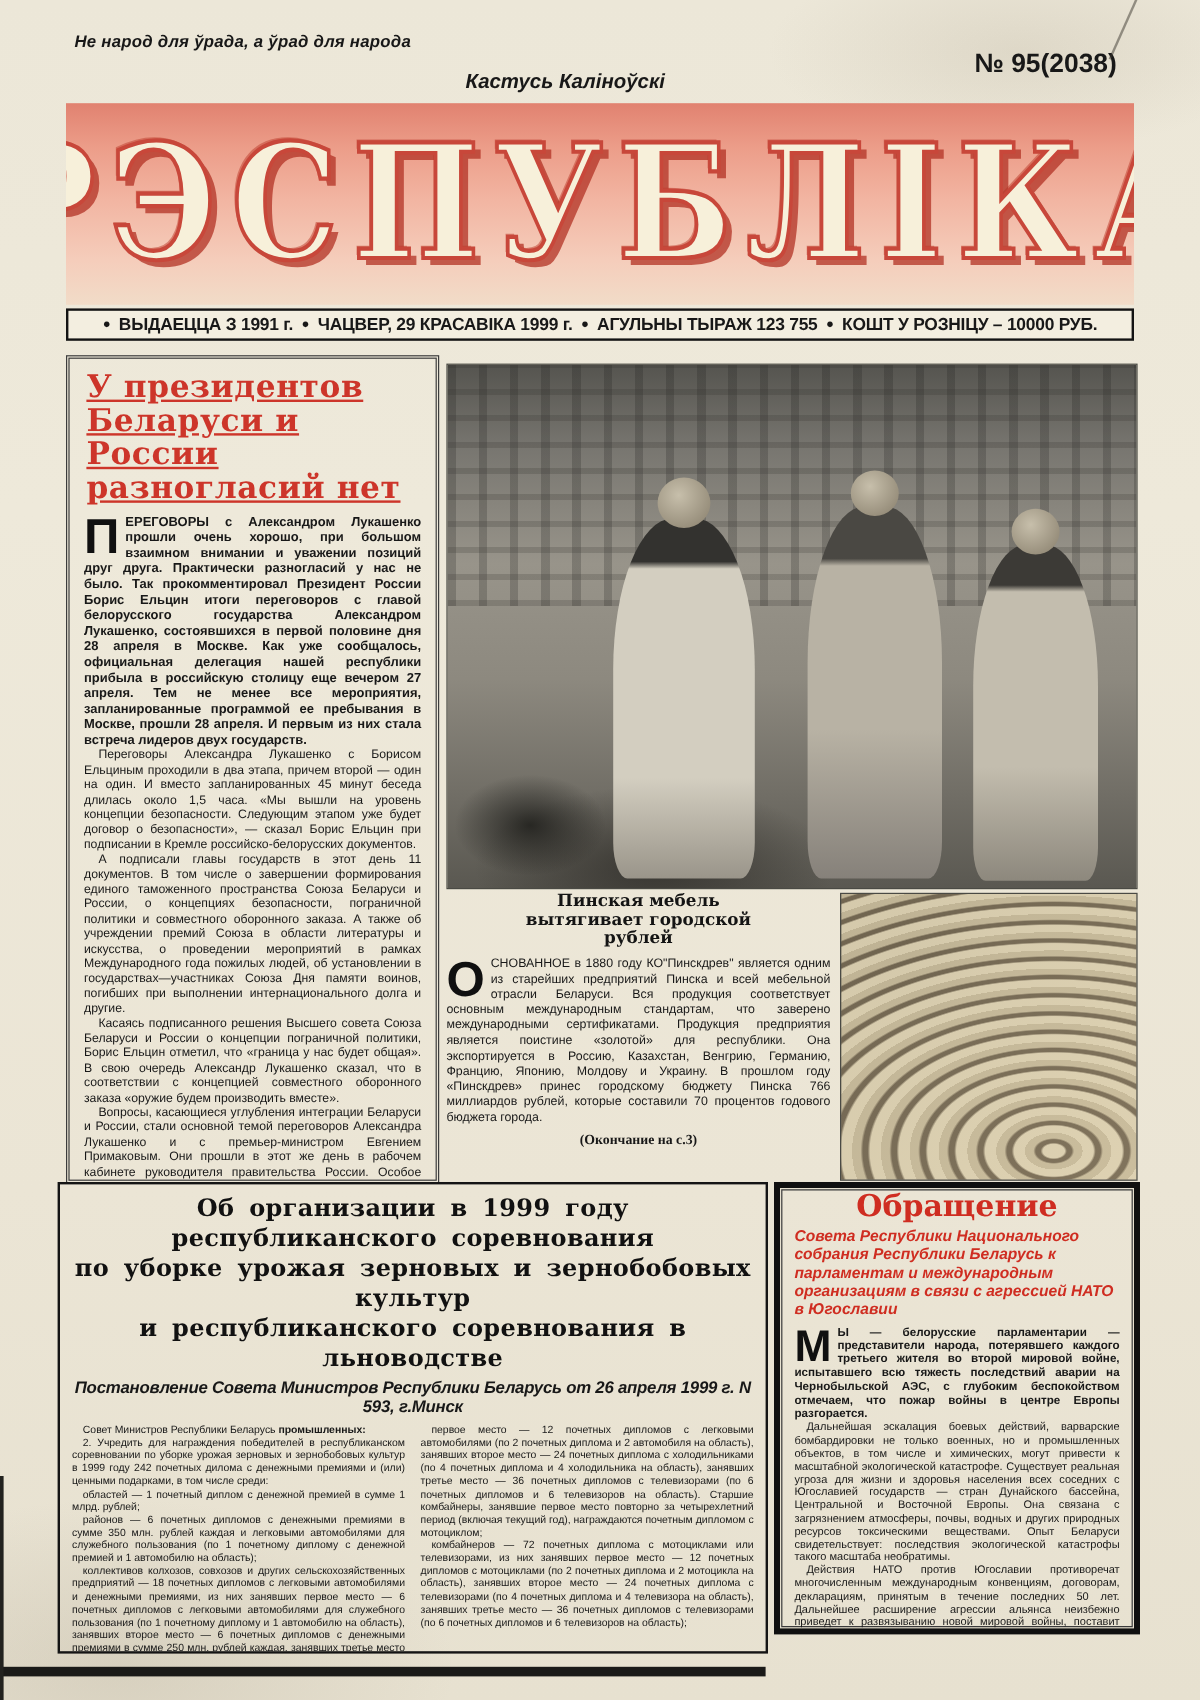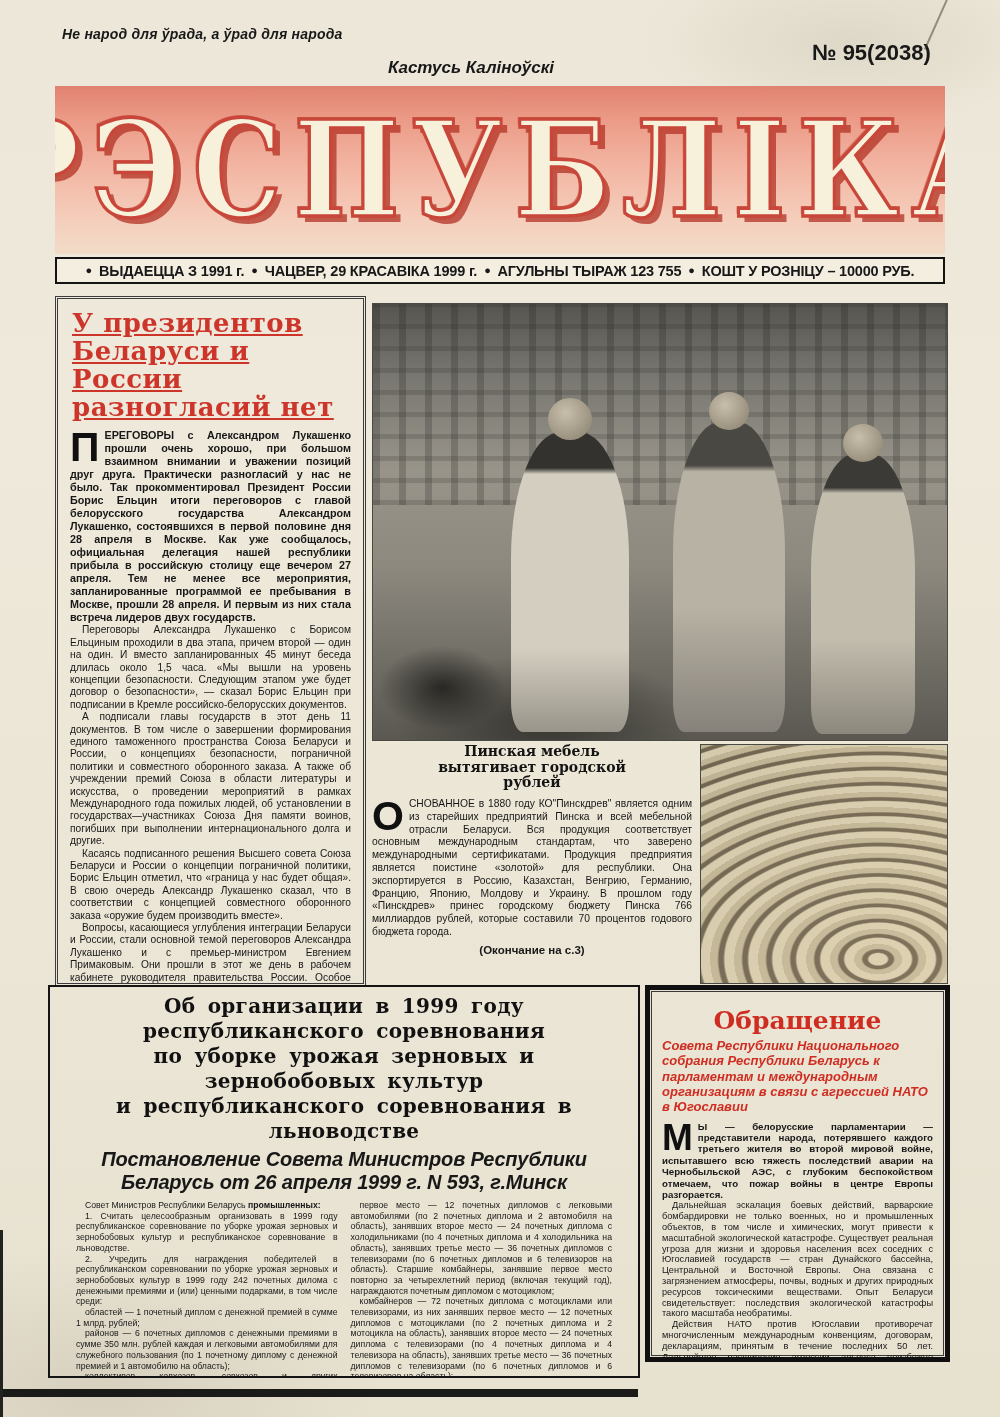--- a/index.html
+++ b/index.html
@@ -39,21 +39,21 @@
     display:flex; align-items:center; justify-content:center; gap:7px;
     font-weight:bold; font-size:14.5px; letter-spacing:-.2px; white-space:nowrap;
   }
   .infobar .bullet { font-size:11px; position:relative; top:-1px; }
   
   .jtext { text-align:justify; }
   .dropcap {
     float:left; font-weight:900; font-family:"Liberation Sans",sans-serif;
     font-size:41px; line-height:.8; padding:2px 5px 0 0; color:#101010;
   }
-  .contnote { text-align:center; font-weight:bold; font-size:11.5px; margin-top:5px; }
+  .contnote { text-align:center; font-weight:bold; font-size:11.5px; margin-top:5px;font-family:Liberation Serif, serif; }
   
   .art-presidents {
     position:absolute; left:55px; top:296px; width:311px; height:690px;
     border:3px double #3c3c3c; padding:8px 12px 6px 12px; overflow:hidden;
   }
   .art-presidents h1 {
     font-family:"DejaVu Serif", serif; font-weight:800; font-size:26px;
     line-height:1.08; color:#cd352a; letter-spacing:.5px; margin:2px 0 8px 2px;text-decoration:underline;
   }
   .art-presidents h1 span { display:block; }
@@ -107,39 +107,39 @@
       linear-gradient(135deg,#403c33 0%,#5a554a 30%,#7b7363 58%,#99co 0); 
     background:
       repeating-radial-gradient(ellipse 150px 95px at 72% 90%, rgba(226,214,182,.92) 0 9px, rgba(122,109,86,.85) 11px 15px, rgba(206,193,160,.9) 17px 24px),
       radial-gradient(ellipse 120px 80px at 20% 20%, rgba(30,28,24,.65), transparent 75%),
       linear-gradient(135deg,#403c33 0%,#5a554a 30%,#7b7363 58%,#998b75 82%,#a89a83 100%);
     overflow:hidden;
   }
   
   .art-resolution {
     position:absolute; left:48px; top:985px; width:592px; height:393px;
-    border:2px solid #141414; padding:7px 26px; overflow:hidden;
+    border:2px solid #141414; padding:7px 10px; overflow:hidden;
   }
   .art-resolution h2 {
     font-family:"DejaVu Serif", serif; font-weight:800; font-size:20px;
     line-height:1.25; text-align:center; color:#111; word-spacing:5px; letter-spacing:.3px;
   }
   .art-resolution h2 span { display:block; }
   .art-resolution .subhead {
-    text-align:center; font-style:italic; font-weight:bold; font-size:20px;
+    text-align:center; font-style:italic; font-weight:bold; font-size:14px;
     margin:4px 0 6px 0; letter-spacing:-.2px;
   }
   .rescols { display:flex; gap:13px; }
   .rescols .col { width:50%; font-size:8.7px; line-height:10.7px; }
   .rescols p { text-indent:9px; }
   
   .art-appeal {
     position:absolute; left:645px; top:985px; width:305px; height:377px;
     border:5px solid #101010; box-shadow:inset 0 0 0 1px #e7e1d0, inset 0 0 0 2px #3a3a3a;
-    padding:16px 12px 6px 12px; overflow:hidden;
+    padding:0 12px 6px 12px; overflow:hidden;
   }
   .art-appeal h2 {
     font-family:"DejaVu Serif", serif; font-weight:800; font-size:25px;
     text-align:center; color:#cf2d21; margin-bottom:3px;
   }
   .art-appeal .subhead {
     text-align:left; color:#cf2d21; font-weight:bold; font-style:italic;
     font-size:13px; line-height:1.18; margin-bottom:6px;
   }
   .art-appeal .lead { font-weight:bold; font-size:9.7px; line-height:11.4px; }
@@ -216,21 +216,20 @@
   <div class="art-resolution">
     <h2>
       <span>Об организации в 1999 году республиканского соревнования</span>
       <span>по уборке урожая зерновых и зернобобовых культур</span>
       <span>и республиканского соревнования в льноводстве</span>
     </h2>
     <div class="subhead">Постановление Совета Министров Республики Беларусь от 26 апреля 1999 г. N 593, г.Минск</div>
     <div class="rescols">
       <div class="col jtext">
         <p><span>Совет Министров Республики Беларусь </span><b>промышленных:</b></p>
-        <p>1. Считать целесообразным организовать в 1999 году республиканское соревнование по уборке урожая зерновых и зернобобовых культур и республиканское соревнование в льноводстве.</p>
         <p>2. Учредить для награждения победителей в республиканском соревновании по уборке урожая зерновых и зернобобовых культур в 1999 году 242 почетных дилома с денежными премиями и (или) ценными подарками, в том числе среди:</p>
         <p>областей — 1 почетный диплом с денежной премией в сумме 1 млрд. рублей;</p>
         <p>районов — 6 почетных дипломов с денежными премиями в сумме 350 млн. рублей каждая и легковыми автомобилями для служебного пользования (по 1 почетному диплому с денежной премией и 1 автомобилю на область);</p>
         <p>коллективов колхозов, совхозов и других сельскохозяйственных предприятий — 18 почетных дипломов с легковыми автомобилями и денежными премиями, из них занявших первое место — 6 почетных дипломов с легковыми автомобилями для служебного пользования (по 1 почетному диплому и 1 автомобилю на область), занявших второе место — 6 почетных дипломов с денежными премиями в сумме 250 млн. рублей каждая, занявших третье место — 6 почетных дипломов с денежными премиями в сумме 170 млн. рублей каждая;</p>
 
       </div>
       <div class="col jtext">
         <p>первое место — 12 почетных дипломов с легковыми автомобилями (по 2 почетных диплома и 2 автомобиля на область), занявших второе место — 24 почетных диплома с холодильниками (по 4 почетных диплома и 4 холодильника на область), занявших третье место — 36 почетных дипломов с телевизорами (по 6 почетных дипломов и 6 телевизоров на область). Старшие комбайнеры, занявшие первое место повторно за четырехлетний период (включая текущий год), награждаются почетным дипломом с мотоциклом;</p>
         <p>комбайнеров — 72 почетных диплома с мотоциклами или телевизорами, из них занявших первое место — 12 почетных дипломов с мотоциклами (по 2 почетных диплома и 2 мотоцикла на область), занявших второе место — 24 почетных диплома с телевизорами (по 4 почетных диплома и 4 телевизора на область), занявших третье место — 36 почетных дипломов с телевизорами (по 6 почетных дипломов и 6 телевизоров на область);</p>
 

